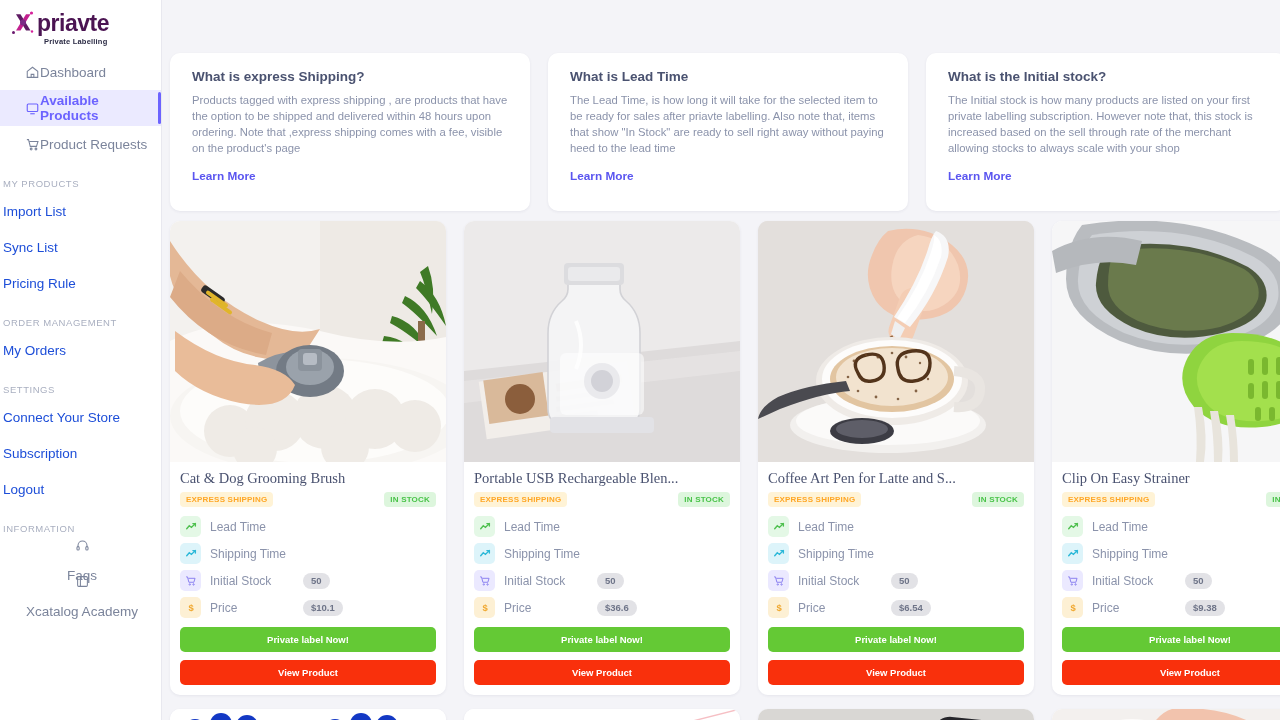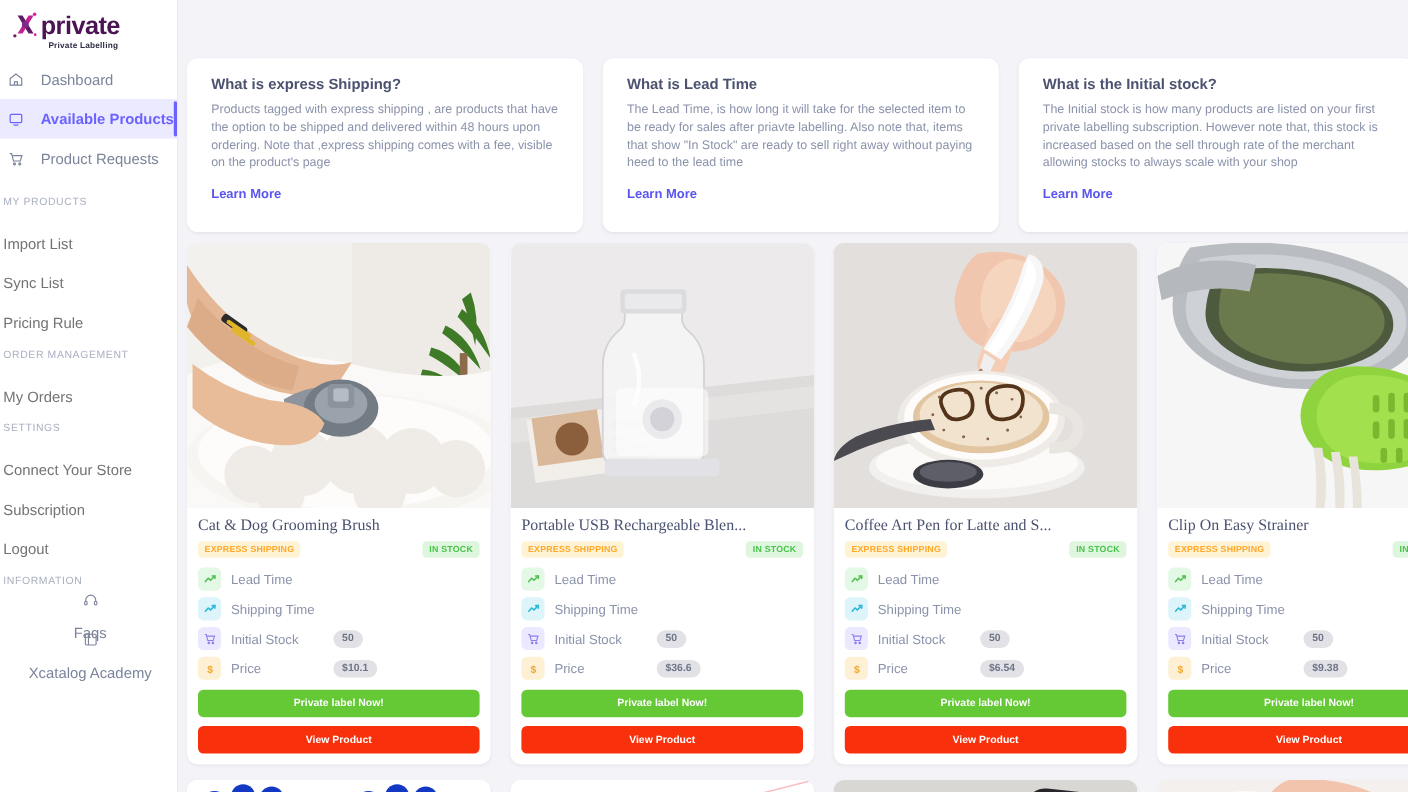--- a/index.html
+++ b/index.html
@@ -28,32 +28,32 @@
     font-size:23px; font-weight:bold; letter-spacing:-0.5px;
     color:#4b1452; font-family:"Liberation Sans", sans-serif;
     line-height:1;
   }
   .logo-sub {
     font-size:7.5px; font-weight:bold; color:#2b2b45;
     letter-spacing:.2px; margin-left:34px; margin-top:1px;
   }
 
   .nav-item {
-    display:flex; align-items:center; gap:15px;
-    height:36px; padding-left:6px;
+    display:flex; align-items:center; gap:0;
+    height:36px; padding-left:24px;
     color:#7b849b; font-size:13.5px;
     position:relative; cursor:pointer;
   }
   .nav-item .ico { width:16px; height:16px; display:flex; align-items:center; justify-content:center; flex:0 0 16px;}
   .nav-item.active { background:#ebeaff; color:#6c63ff; font-weight:bold; }
   .nav-item.active:after {
     content:""; position:absolute; right:0; top:2px; bottom:2px;
     width:3.5px; background:#6c63ff; border-radius:2px;
   }
-  .nav-plain { height:36px; display:flex; align-items:flex-end; padding-left:3px; color:#737373; font-size:13.5px; cursor:pointer;}
+  .nav-plain { height:36px; display:flex; align-items:center; padding-left:3px; color:#1d4ed8; font-size:13.5px; cursor:pointer;}
   .section-label {
     font-size:9.5px; letter-spacing:.55px; color:#a9afc0;
     padding:16px 0 4px 3px; font-weight:normal;
   }
   .nav-icon-item { display:flex; align-items:center; gap:12px; height:36px; padding-left:3px; color:#7b849b; font-size:13.5px; cursor:pointer;flex-direction:column;}
 
   
   .main { flex:1; height:720px; overflow:hidden; position:relative; background:#f4f4f8;margin-top:45px; }
 
   .info-row {
@@ -137,21 +137,21 @@
           <span class="logo-x">
             <svg width="26" height="26" viewBox="0 0 26 26">
               <circle cx="21.5" cy="3" r="1.6" fill="#d6219b"></circle>
               <circle cx="3.5" cy="22.6" r="1.5" fill="#6b1a6e"></circle>
               <circle cx="22" cy="21.5" r="1.2" fill="#d6219b"></circle>
               <path d="M6 4.2 L10.5 4.2 L20.5 20.5 L16 20.5 Z" fill="#5e1a63"></path>
               <path d="M16 4.2 L20.5 4.2 L10.5 20.5 L6 20.5 Z" fill="#c2208f"></path>
               <circle cx="13" cy="12.4" r="3" fill="#7b2a86"></circle>
             </svg>
           </span>
-          <span class="logo-text">private</span>
+          <span class="logo-text">priavte</span>
         </div>
         <div class="logo-sub">Private Labelling</div>
       </div>
     </div>
 
     <div class="nav-item">
       <span class="ico">
         <svg width="15" height="15" viewBox="0 0 20 20" fill="none" stroke="#7b849b" stroke-width="1.4">
           <path d="M3 8.5 L10 3 L17 8.5 V16.5 H3 Z"></path>
             <path d="M8.2 16.5 v-4 h3.6 v4"></path>

